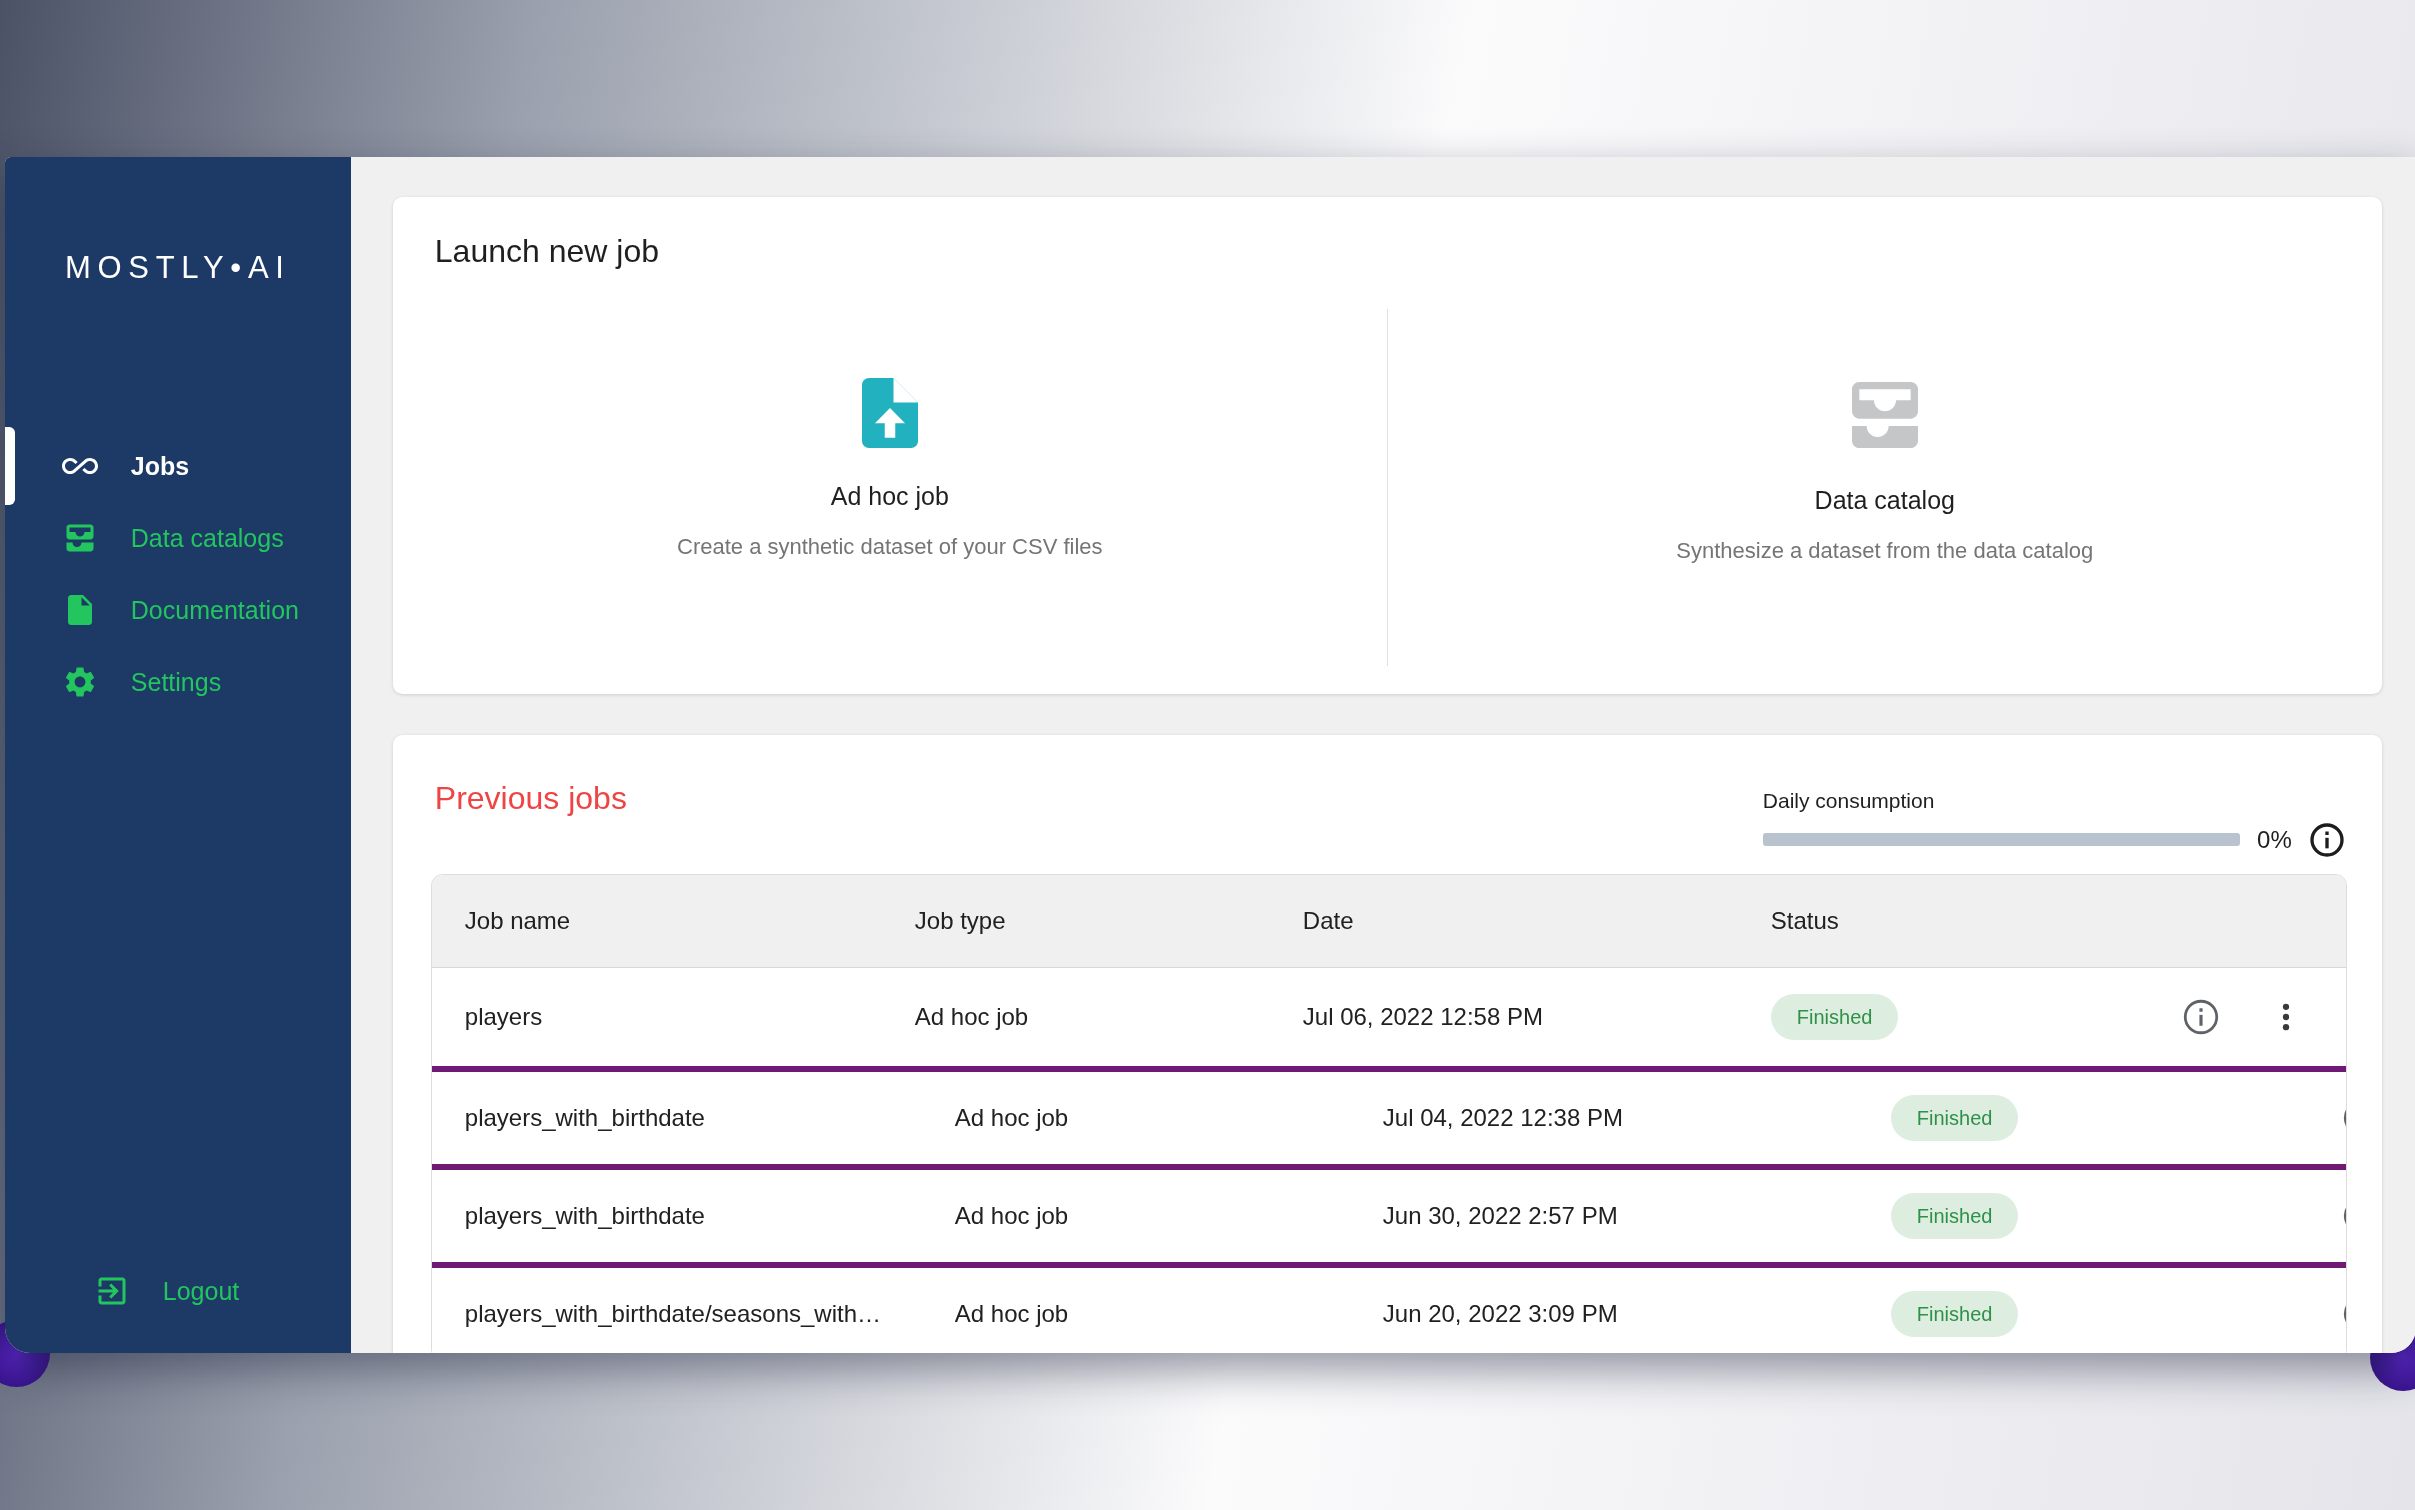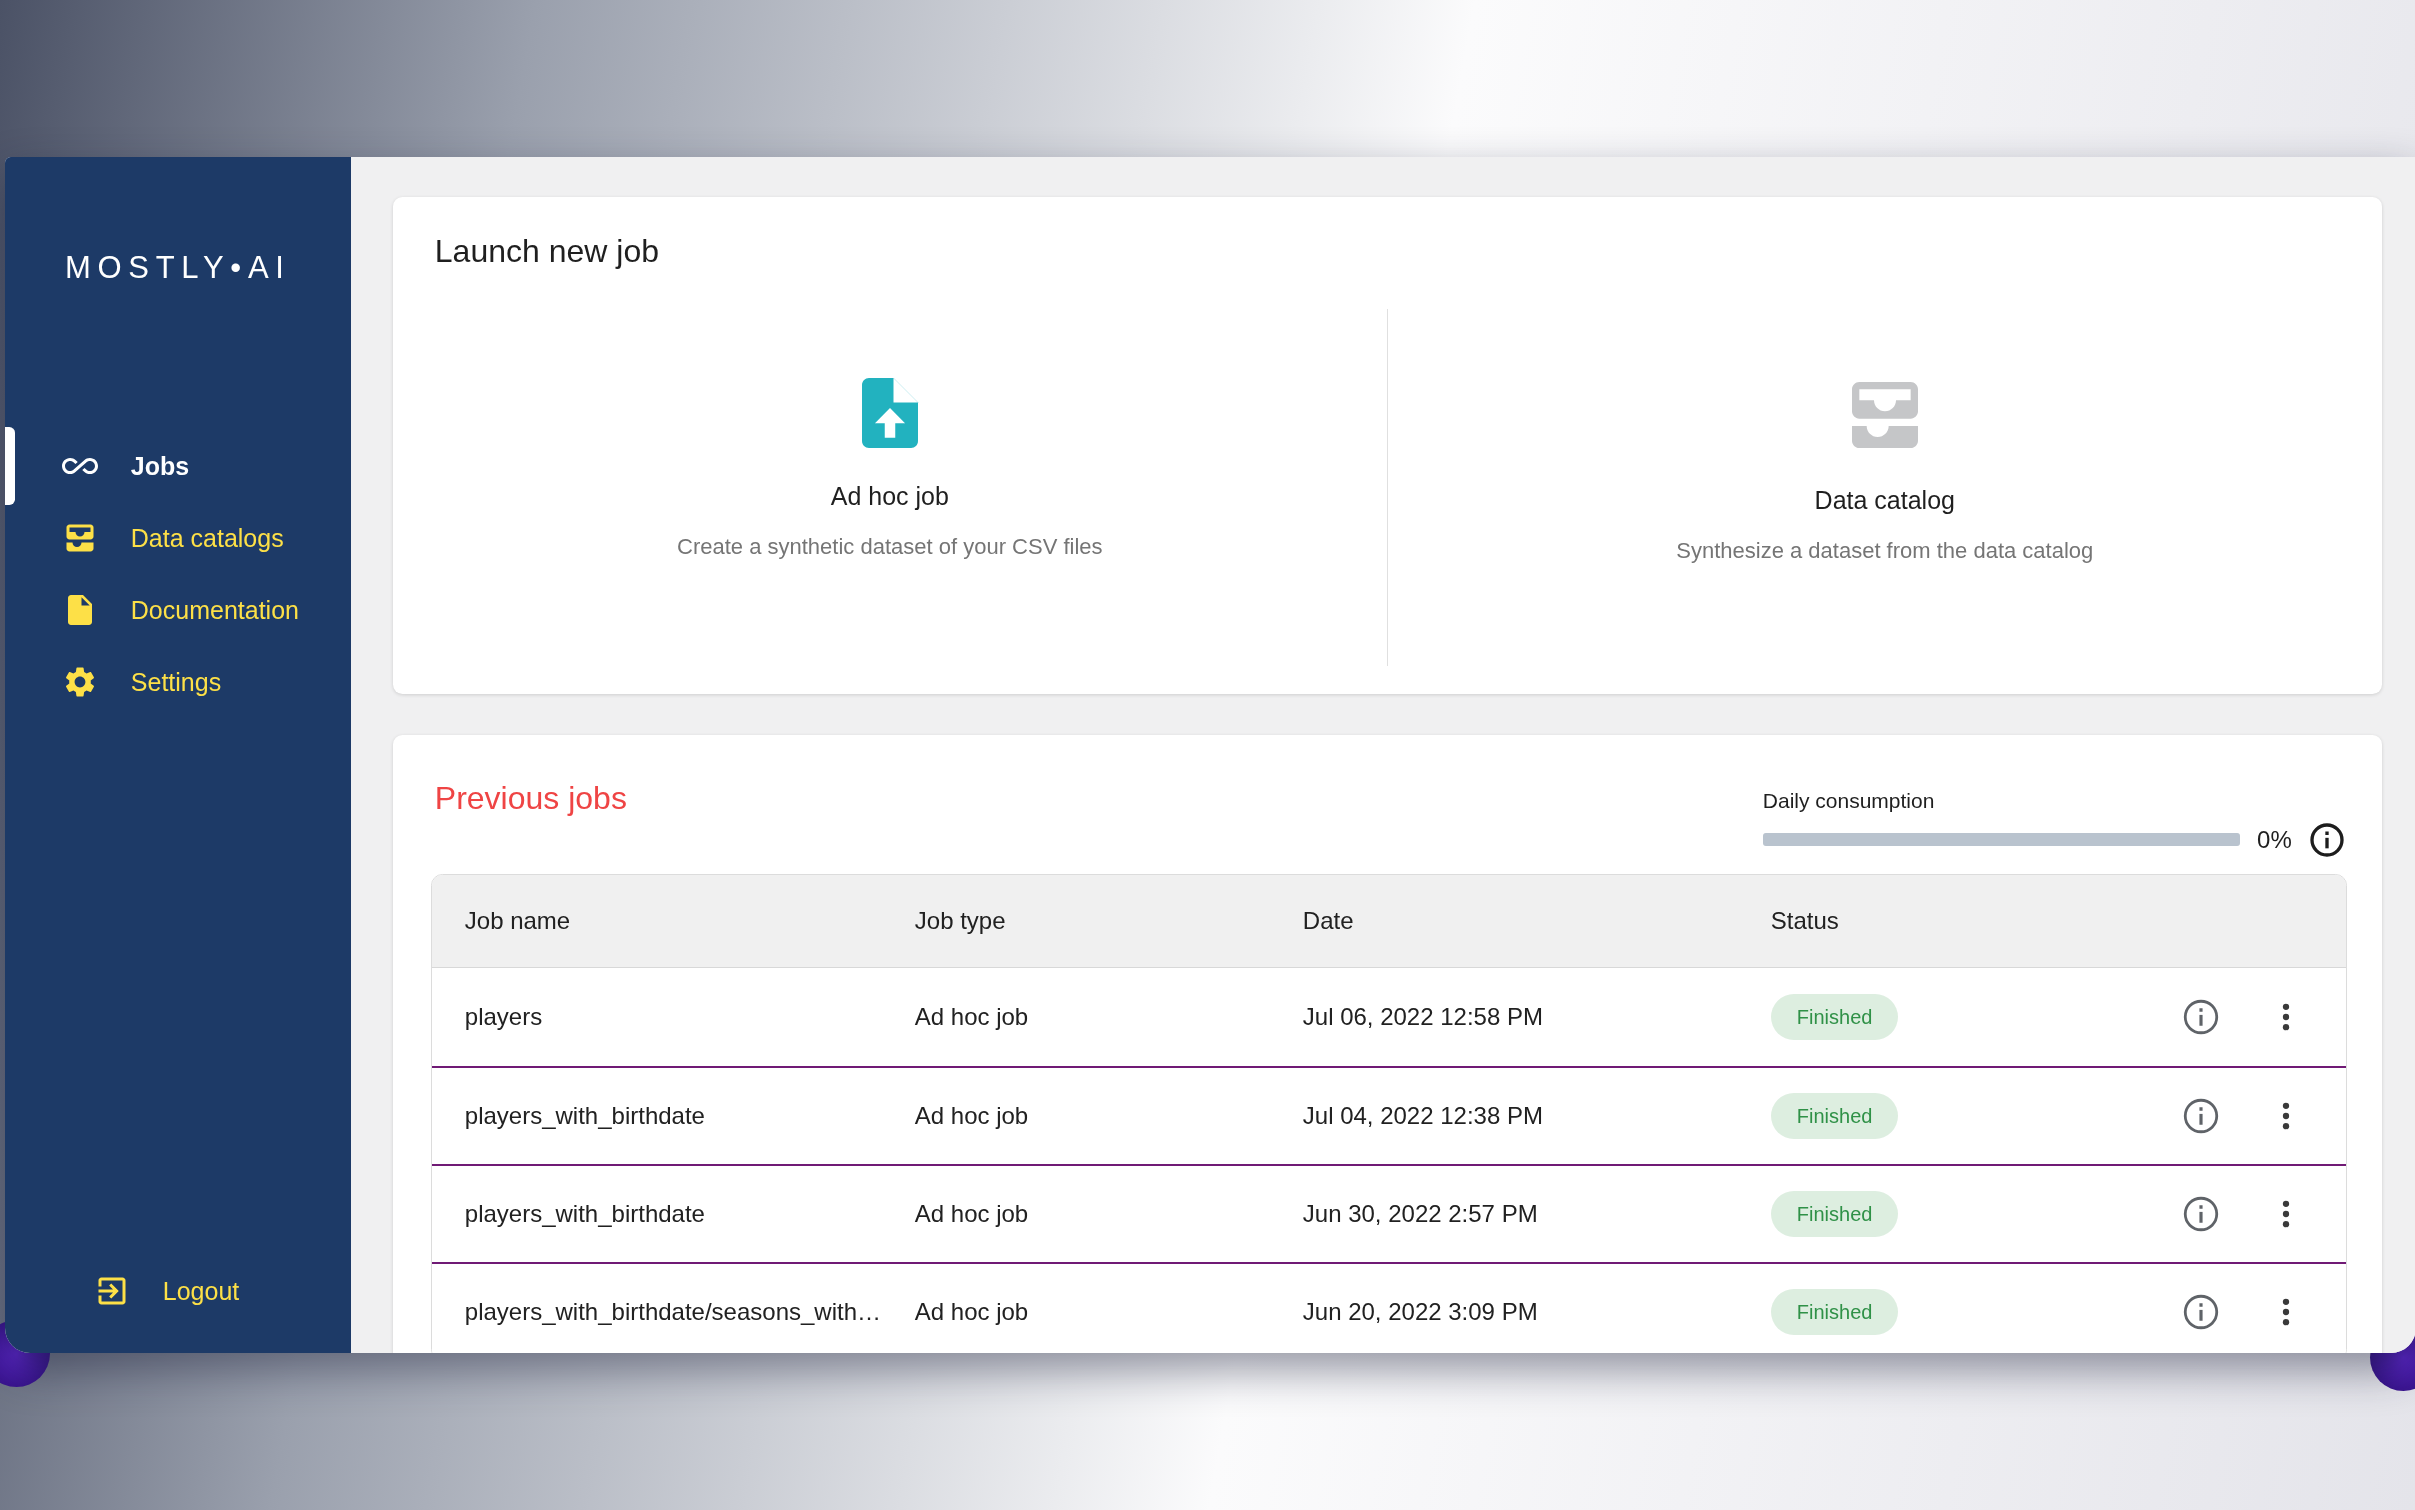--- a/index.html
+++ b/index.html
@@ -22,21 +22,21 @@
     box-shadow:0 17px 43px rgba(25,28,55,.45);
     z-index:1; background:#f0f0f1;
   }
 
   
   .sidebar { width:346px; flex:0 0 346px; background:#1d3a67; position:relative; }
   .brand { position:absolute; top:93px; left:0; width:100%; text-align:center;
     color:#fff; font-size:31px; font-weight:400; letter-spacing:6.7px; }
   .nav { position:absolute; top:273px; left:0; width:100%; }
   .nav-item { height:72px; display:flex; align-items:center; position:relative;
-    color:#fde047; cursor:pointer; }
+    color:#22c55e; cursor:pointer; }
   .nav-item .nav-icon { position:absolute; left:57px; width:36px; height:36px; display:flex; }
   .nav-item .nav-label { position:absolute; left:126px; font-size:25px; }
   .nav-item.active { color:#fff; }
   .nav-item.active .nav-label { font-weight:600; color:#fff; }
   .nav-item.active::before { content:""; position:absolute; left:0; top:-2.9px;
     width:10.5px; height:78px; background:#fff; border-radius:0 5.7px 5.7px 0; }
   .logout { position:absolute; bottom:26px; left:0; width:100%;margin-left:32px; }
   svg { display:block; }
 
   
@@ -62,21 +62,21 @@
   .consumption-row { display:flex; align-items:center; margin-top:5.7px; height:42px; }
   .progress-track { width:485px; height:13.3px; background:#b9c3ce; border-radius:2.9px; }
   .progress-pct { font-size:24px; margin-left:17px; color:#1f1f1f; }
   .consumption-info { margin-left:15px; color:#1d1d1d; }
 
   .jobs-table { margin:16px 35px 0 38px; border:1px solid #dcdcdc; border-radius:11.4px; overflow:hidden; }
   .t-row { display:grid; grid-template-columns:483px 388px 468px 409px 1fr; align-items:center; }
   .t-head { height:93px; background:#f0f0f0; border-bottom:1px solid #d8d8d8; color:#757575; }
   .t-head .cell { font-size:24px; }
   .t-body .t-row { height:98px; background:#fff; cursor:pointer; }
-  .t-body .t-row + .t-row { border-top:2px solid #701a75; }
+  .t-body .t-row + .t-row { border-top:6px solid #701a75;gap:40px; }
   .cell { font-size:24px; color:#212121; }
   .cell.first { padding-left:33px; }
   .badge { display:inline-block; height:46px; line-height:46px; padding:0 26px;
     background:#ddeee0; color:#2f9147; border-radius:23px; font-size:20px; }
   .row-actions { display:flex; align-items:center; justify-content:flex-end;
     padding-right:44px; gap:46px; }
   .row-info { color:#5f6368; cursor:pointer; }
   .kebab { color:#3a3a3a; cursor:pointer; }
 </style>
 </head>

